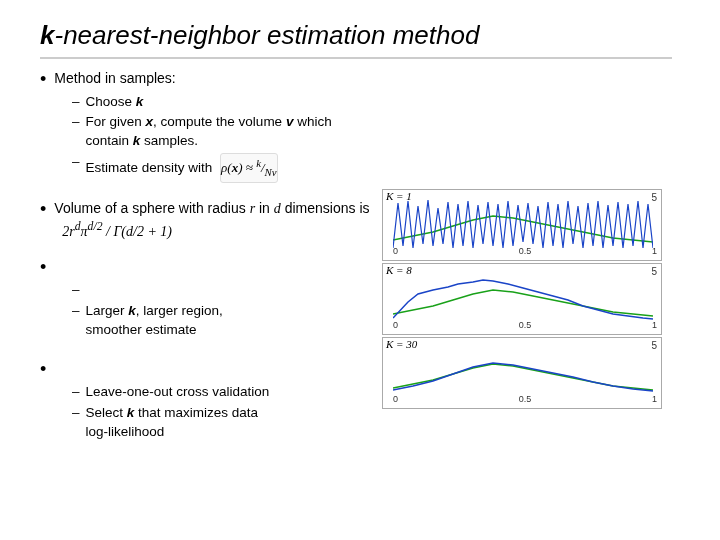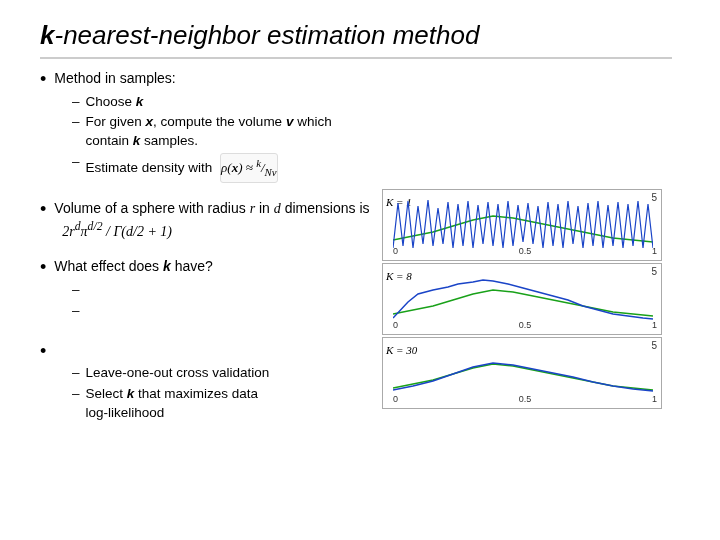--- a/index.html
+++ b/index.html
@@ -105,21 +105,21 @@
     }
     .chart-row {
       position: relative;
       width: 280px;
       height: 72px;
       background: #fff;
       border: 1px solid #aaa;
     }
     .chart-label {
       position: absolute;
-      top: 6px;
+      top: 0;
       left: 3px;
       font-family: 'Times New Roman', serif;
       font-size: 11px;
       font-style: italic;
       color: #000;
     }
     .chart-ymax {
       position: absolute;
       top: 2px;
       right: 4px;
@@ -196,28 +196,28 @@
             <span class="volume-formula">
               2<i>r</i><sup><i>d</i></sup>π<sup><i>d</i>/2</sup> / Γ(<i>d</i>/2 + 1)
             </span>
           </span>
         </div>
       </div>
 
       <div class="bullet-section">
         <div class="bullet-main">
           <span class="bullet-dot">•</span>
-          <span class="bullet-text">What effect does <span style="font-weight:bold;font-style:italic;">k</span> have?</span>
         </div>
         <div class="sub-list">
           <div class="sub-item">
             <span class="dash">–</span>
           </div>
           <div class="sub-item">
             <span class="dash">–</span>
+            <span>Larger <span style="font-weight:bold;font-style:italic;">k</span>, larger region,<br>smoother estimate</span>
           </div>
         </div>
       </div>
 
       <div class="bullet-section selection-section">
         <div class="bullet-main">
           <span class="bullet-dot">•</span>
         </div>
         <div class="sub-list">
           <div class="sub-item">

